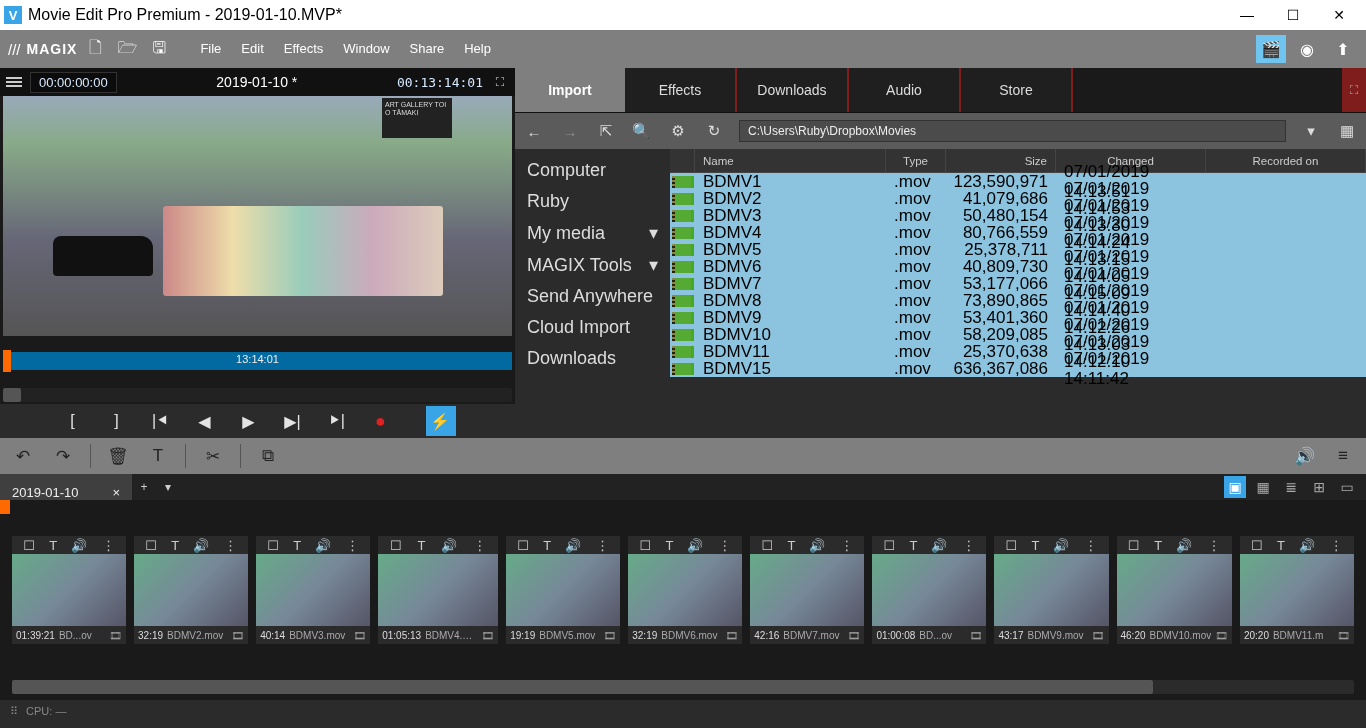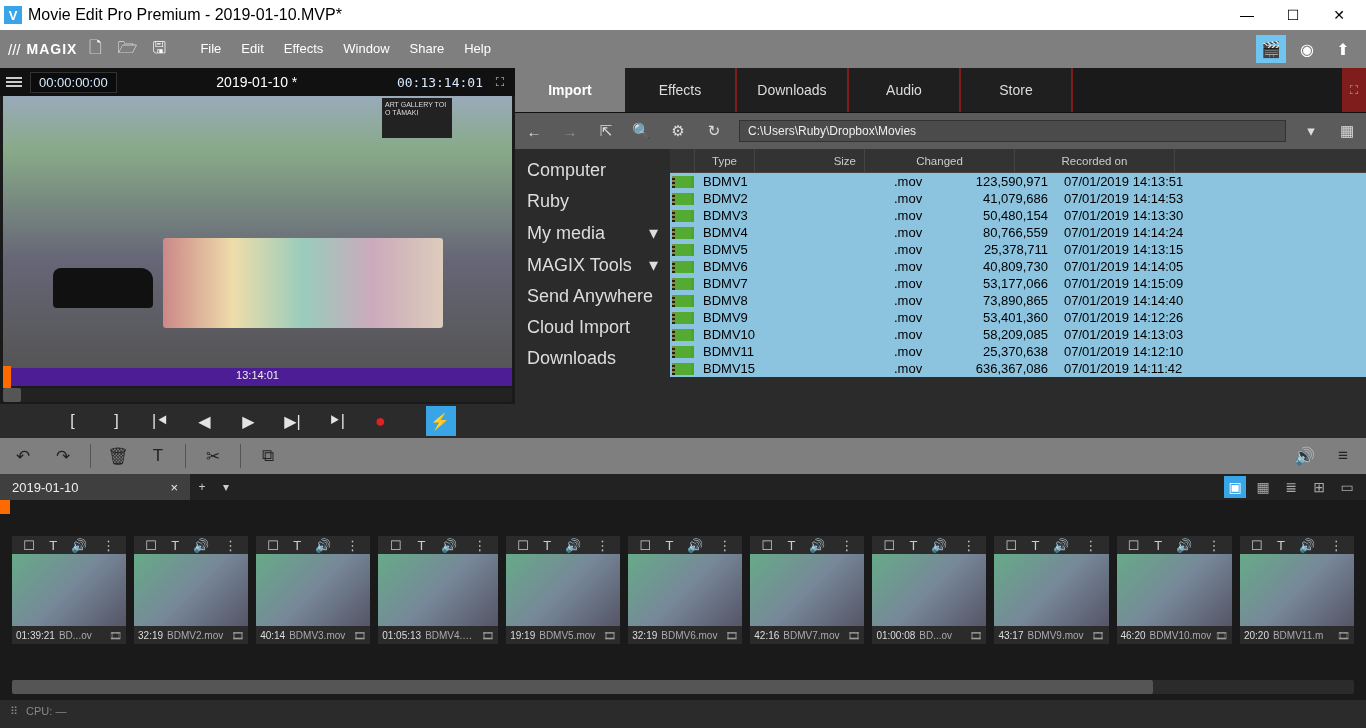--- a/index.html
+++ b/index.html
@@ -18,21 +18,21 @@
   .main { display: flex; height: 370px; }
   .preview-pane { width: 515px; background: #1a1a1a; display: flex; flex-direction: column; }
   .preview-header { height: 28px; background: #111; display: flex; align-items: center; padding: 0 6px; gap: 8px; }
   .preview-header .tc-box { background: #0c0c0c; border: 1px solid #333; padding: 2px 8px; color: #d6e9ff; font-family: Liberation Sans, sans-serif; font-size: 13px; }
   .preview-header .proj { flex: 1; text-align: center; color: #fff; font-size: 14px; }
   .preview-header .tc-right { color: #d6e9ff; font-family: monospace; font-size: 13px; }
   .preview-video { flex: 1; background: linear-gradient(180deg, #9ab 0%, #8a8 20%, #667 60%, #555 100%); position: relative; margin: 0 3px; }
   .preview-sign { position:absolute; top:2px; right:60px; width:70px; height:40px; background:#222; color:#ddd; font-size:7px; padding:3px; line-height:1.1; }
   .preview-car { position:absolute; bottom:60px; left:50px; width:100px; height:40px; background:#111; border-radius:8px 12px 4px 4px; }
   .preview-mural { position:absolute; bottom:40px; left:160px; width:280px; height:90px; background:linear-gradient(90deg,#c88 0%,#eda 25%,#9cb 50%,#cab 75%,#dcb 100%); border-radius:3px; }
-  .timeline-strip { height: 18px; background: #4c1d95; position: relative; margin: 0 3px; }
+  .timeline-strip { height: 18px; background: #0369a1; position: relative; margin: 16px 3px; }
   .timeline-marker { position: absolute; left: 0; top: -2px; width: 8px; height: 22px; background: #ff6a00; }
   .timeline-label { position:absolute; left:50%; transform:translateX(-50%); color:#eee; font-size:11px; top:1px; }
   .slider-row { height: 14px; background: #222; margin: 2px 3px; border-radius: 2px; position:relative; }
   .slider-thumb { position:absolute; left:0; top:0; width:18px; height:14px; background:#555; border-radius:2px; }
   .transport { height: 34px; background: #2b2b2b; display: flex; align-items: center; justify-content: center; gap: 18px; }
   .tbtn { width: 26px; height: 26px; display:flex; align-items:center; justify-content:center; color:#e4e4e4; font-size:16px; cursor:pointer;}
   .tbtn.rec { color:#d22; font-size:18px; }
   .tbtn.bolt { background:#3aa5e6; color:#fff; width:30px; height:30px; margin-left:14px; }
   .browser { flex: 1; background: #2b2b2b; display:flex; flex-direction:column; }
   .browser-tabs { height: 45px; background: #7f1d1d; display: flex; align-items: stretch; border-bottom:1px solid #111;}
@@ -48,36 +48,36 @@
   .tree-item { padding:5px 12px; color:#ddd; font-size:18px; cursor:pointer; display:flex; justify-content:space-between; align-items:center;}
   .file-list { flex:1; background:#2b2b2b; display:flex; flex-direction:column; }
   .file-head { height:24px; background:#333; display:flex; border-bottom:1px solid #444; }
   .file-head div { border-right:1px solid #444; display:flex; align-items:center; padding:0 8px; color:#ccc; font-size:11.5px; }
   .fcol-icon { width: 25px; }
   .fcol-name { flex:1; }
   .fcol-type { width:60px; justify-content:center;}
   .fcol-size { width:110px; justify-content:flex-end;}
   .fcol-chg { width:150px; justify-content:center;}
   .fcol-rec { width:160px; justify-content:center;}
-  .file-row { height:17px; display:flex; background:#8cc4df; color:#000; font-size:13px; }
+  .file-row { height:17px; display:flex; background:#8cc4df; color:#000; font-size:17px; }
   .file-row .fic { width:25px; display:flex; align-items:center; justify-content:center; }
   .film-icon { width:14px; height:12px; background:#5a3; border-left:3px solid #4a2; border-right:3px solid #4a2; position:relative;}
   .film-icon::before { content:""; position:absolute; left:-3px; top:0; bottom:0; width:3px; background:repeating-linear-gradient(#884 0 2px,#221 2px 4px);}
   .file-row div { display:flex; align-items:center; padding:0 8px;}
   .file-row .nm { flex:1;}
   .file-row .tp { width:60px;}
   .file-row .sz { width:110px; justify-content:flex-end;}
   .file-row .cg { width:150px;}
   .file-row .rc { width:160px;}
   .edit-toolbar { height: 36px; background:#7f7f7f; display:flex; align-items:center; padding:0 10px; gap:14px; }
   .edit-toolbar .sep { width:1px; height:24px; background:#555;}
   .edit-toolbar .eico { width:26px; height:26px; display:flex; align-items:center; justify-content:center; color:#222; font-size:17px; cursor:pointer;}
   .edit-toolbar .right { margin-left:auto; display:flex; gap:12px;}
   .project-tabs { height:26px; background:#222; display:flex; align-items:stretch;}
-  .project-tab { width:190px; background:#3f3f3f; display:flex; align-items:center; padding:0 12px; color:#eee; font-size:13px; justify-content:space-between;gap:33px;}
+  .project-tab { width:132px; background:#3f3f3f; display:flex; align-items:flex-end; padding:0 12px; color:#eee; font-size:13px; justify-content:space-between;gap:33px;}
   .project-tabs .addtab { width:24px; display:flex; align-items:center; justify-content:center; color:#ccc; cursor:pointer;}
   .project-tabs .fill2 { flex:1;}
   .view-icons { display:flex; gap:6px; padding:0 8px; align-items:center;}
   .view-icons .vic { width:22px; height:22px; display:flex; align-items:center; justify-content:center; color:#aaa; font-size:14px; cursor:pointer;}
   .view-icons .vic.active { background:#3aa5e6; color:#fff;}
   .storyboard-wrap { height:200px; background:#1a1a1a; position:relative;}
   .orange-tab { position:absolute; left:0; top:0; width:10px; height:14px; background:#ff6a00;}
   .storyboard { position:absolute; left:12px; right:12px; top:36px; height:112px; display:flex; gap:8px; overflow:hidden;}
   .clip { width:120px; height:108px; background:#333; display:flex; flex-direction:column; position:relative;}
   .clip-top { height:18px; background:#2b2b2b; display:flex; align-items:center; justify-content:space-around; color:#ccc; font-size:13px; padding:0 4px;}
@@ -204,20 +204,21 @@
         <div class="tree-item">
             <span>Cloud Import</span>
           </div>
         <div class="tree-item">
             <span>Downloads</span>
           </div>
       </div>
       <div class="file-list">
         <div class="file-head">
           <div class="fcol-icon"></div>
+          <div class="fcol-name">Name</div>
           <div class="fcol-type">Type</div>
           <div class="fcol-size">Size</div>
           <div class="fcol-chg">Changed</div>
           <div class="fcol-rec">Recorded on</div>
         </div>
         <div id="file-rows">
             <div class="file-row">
               <div class="fic">
                 <div class="film-icon"></div>
               </div>

